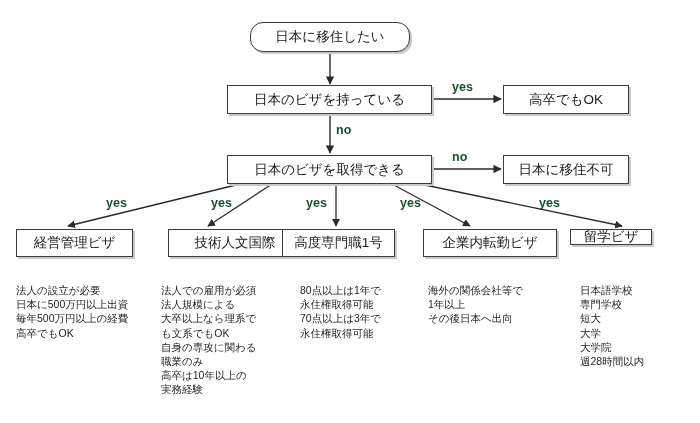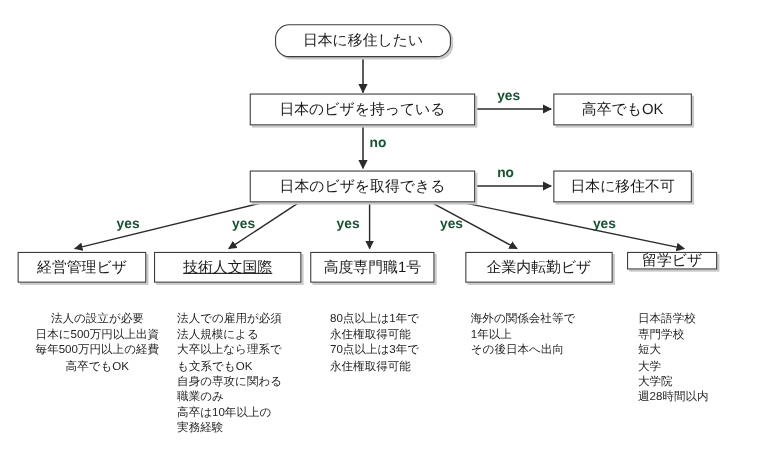--- a/index.html
+++ b/index.html
@@ -84,21 +84,21 @@
 <div class="node" style="left:227px; top:85px; width:205px; height:29px;">日本のビザを持っている</div>
 
 <div class="node" style="left:503px; top:85px; width:126px; height:29px;">高卒でもOK</div>
 
 <div class="node" style="left:227px; top:155px; width:205px; height:29px;">日本のビザを取得できる</div>
 
 <div class="node" style="left:503px; top:155px; width:126px; height:29px;">日本に移住不可</div>
 
 <div class="node" style="left:16px; top:229px; width:117px; height:28px;">経営管理ビザ</div>
 
-<div class="node" style="left:140px; top:229px; width:134px; height:28px;text-decoration:underline;">技術人文国際</div>
+<div class="node" style="left:168px; top:229px; width:134px; height:28px;">技術人文国際</div>
 
 <div class="node" style="left:282px; top:229px; width:113px; height:28px;">高度専門職1号</div>
 
 <div class="node" style="left:423px; top:229px; width:134px; height:28px;">企業内転勤ビザ</div>
 
 <div class="node" style="left:570px; top:229px; width:82px; height:16px;">留学ビザ</div>
 
 <div class="edge-label" style="left:452px; top:81px;">yes</div>
 
 <div class="edge-label" style="left:336px; top:124px;">no</div>
@@ -108,21 +108,21 @@
 <div class="edge-label" style="left:106px; top:197px;">yes</div>
 
 <div class="edge-label" style="left:211px; top:197px;">yes</div>
 
 <div class="edge-label" style="left:306px; top:197px;">yes</div>
 
 <div class="edge-label" style="left:400px; top:197px;">yes</div>
 
 <div class="edge-label" style="left:539px; top:197px;">yes</div>
 
-<div class="note" style="left:16px; top:283px; width:145px;text-align:center;">法人の設立が必要
+<div class="note" style="left:16px; top:283px; width:145px;">法人の設立が必要
 日本に500万円以上出資
 毎年500万円以上の経費
 高卒でもOK</div>
 
 <div class="note" style="left:161px; top:283px; width:140px;">法人での雇用が必須
 法人規模による
 大卒以上なら理系で
 も文系でもOK
 自身の専攻に関わる
 職業のみ

